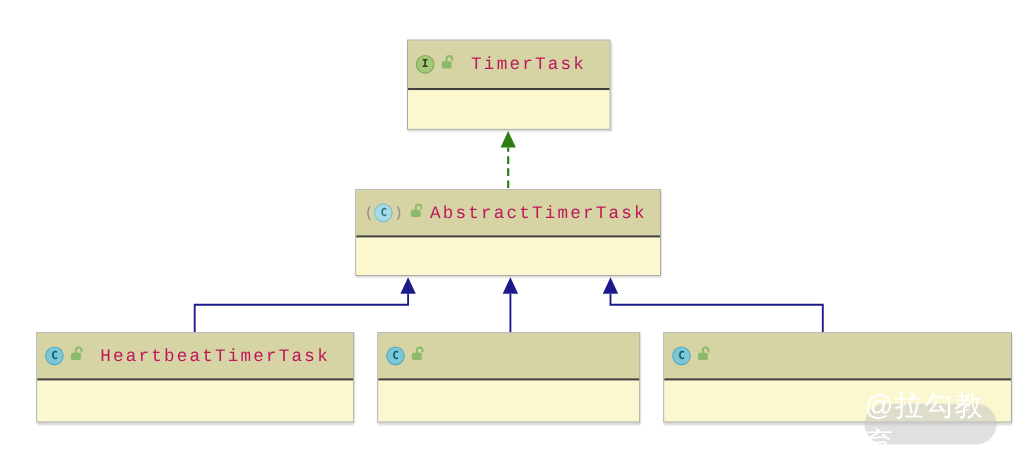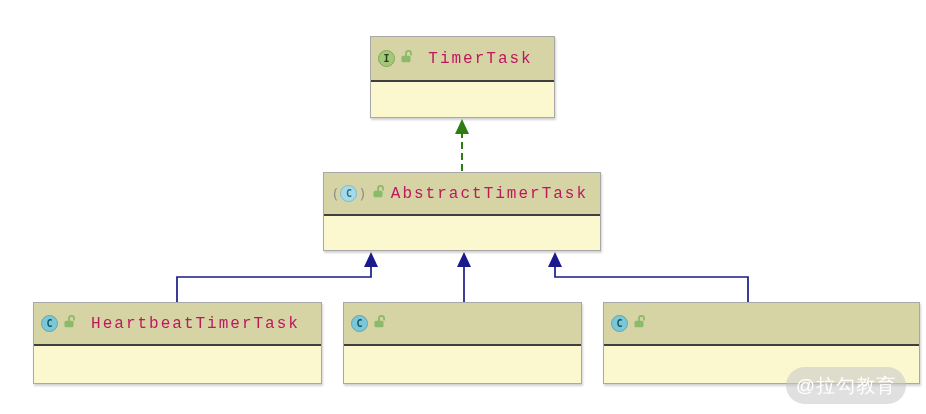--- a/index.html
+++ b/index.html
@@ -86,21 +86,21 @@
   .watermark {
     position: absolute;
     left: 786px; top: 367px;
     width: 120px; height: 37px;
     background: rgba(198,198,198,0.55);
     border-radius: 19px;
     display: flex;
     align-items: center;
     justify-content: center;
     color: #ffffff;
-    font-size: 19px;
+    font-size: 26px;
     letter-spacing: 1px;
     font-family: "Liberation Sans", sans-serif;
   }
 </style>
 </head>
 <body>
 
 <div class="canvas">
 
   <svg class="edges" viewBox="0 0 926 414" xmlns="http://www.w3.org/2000/svg">

